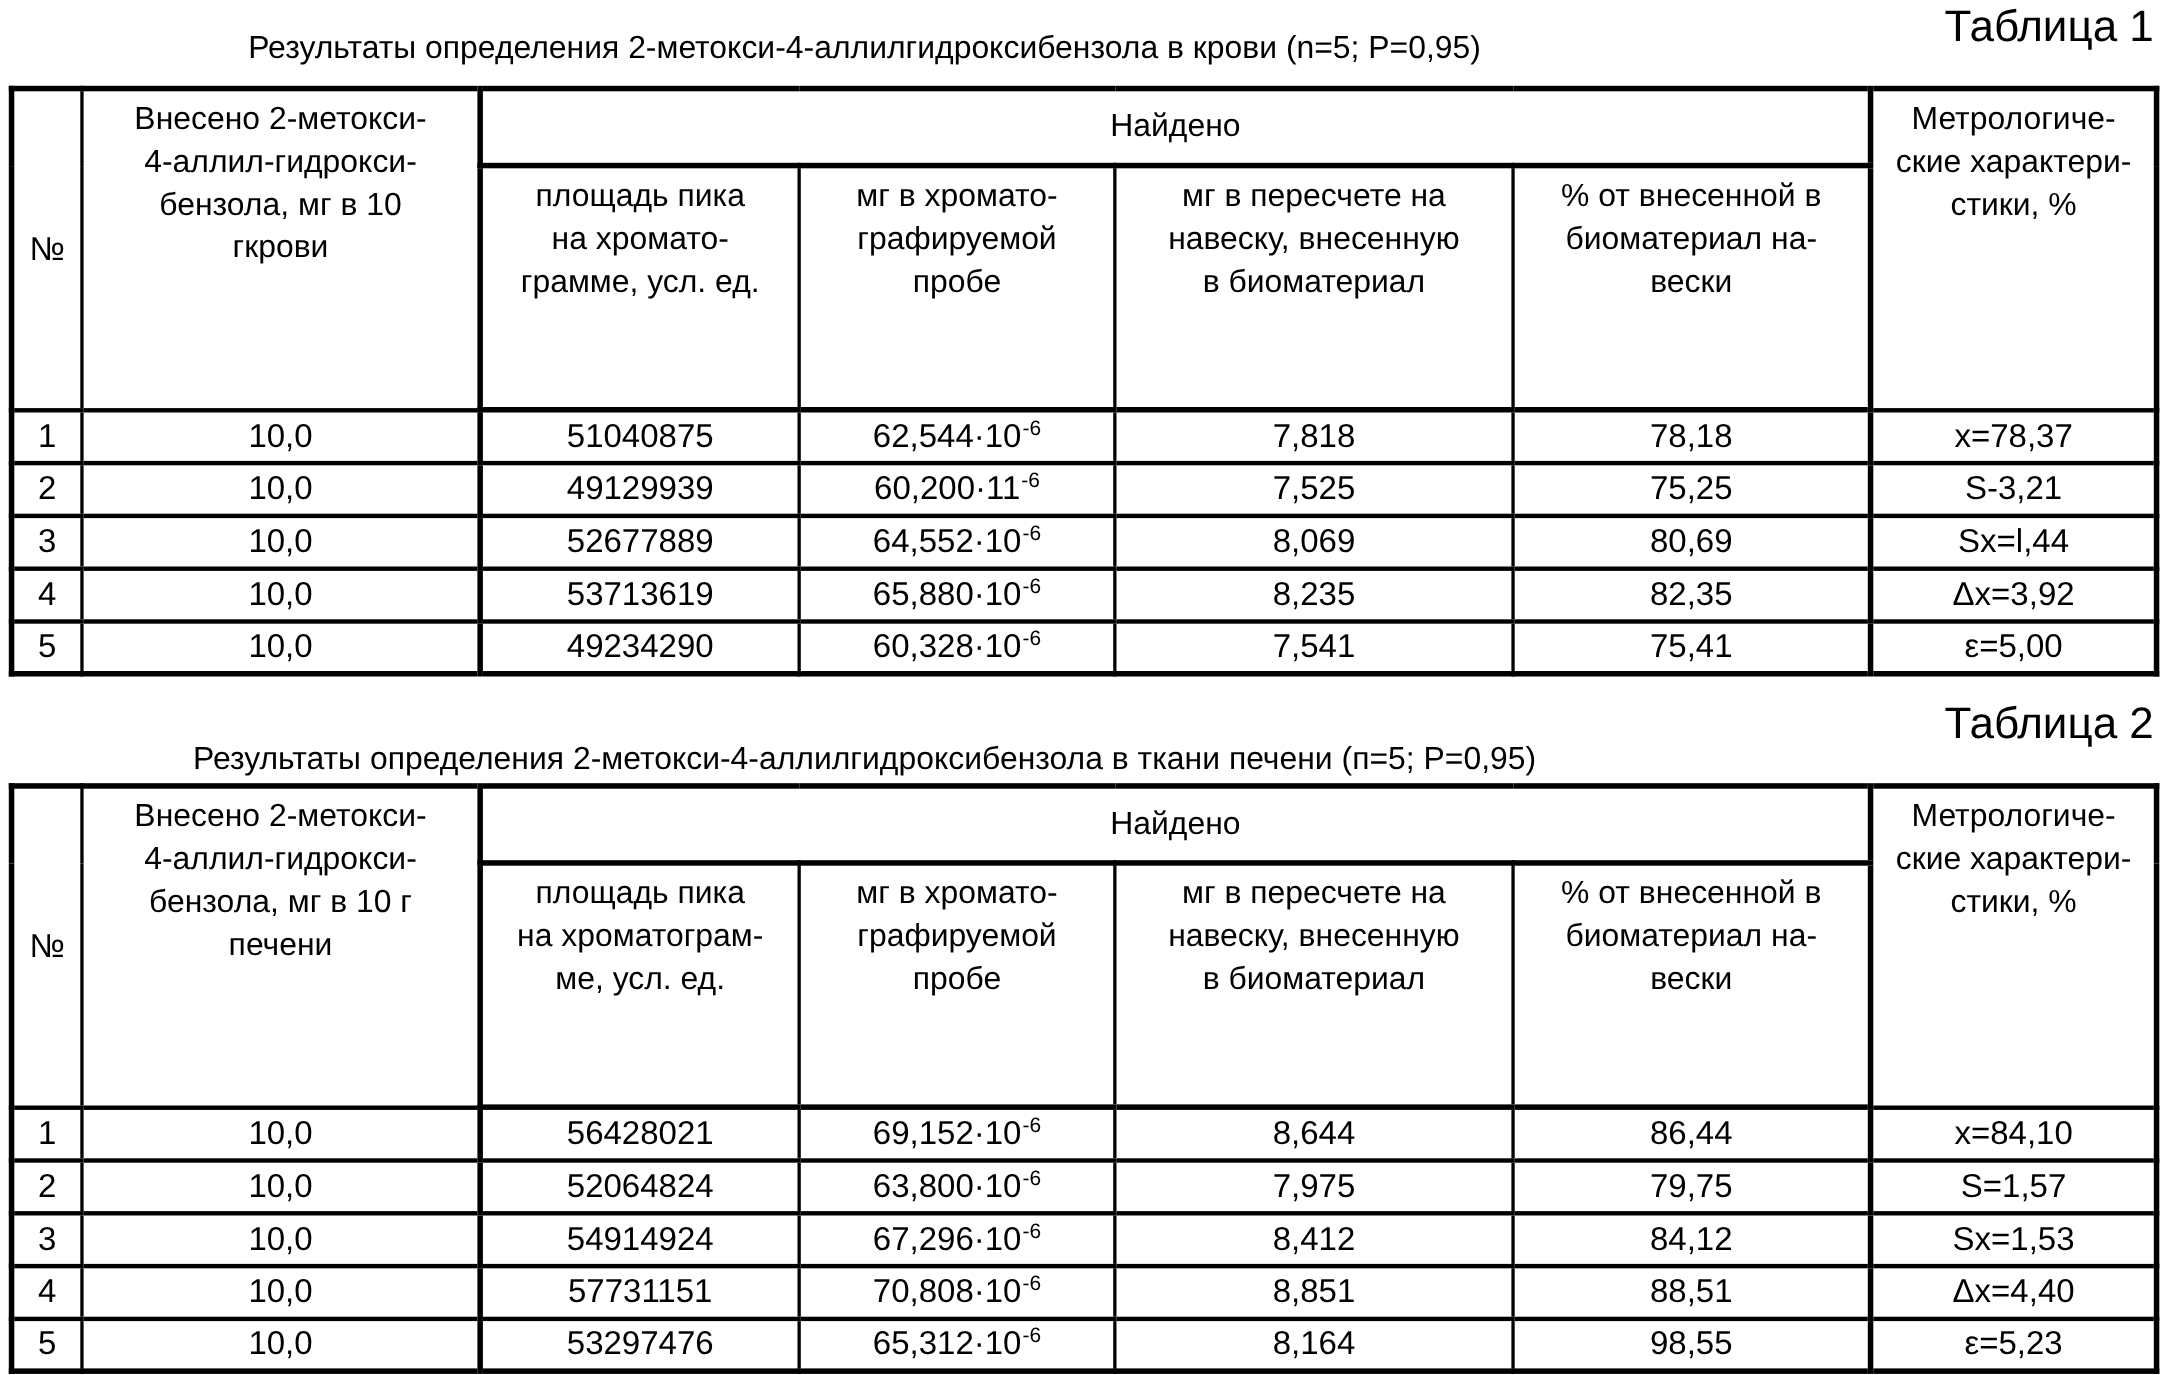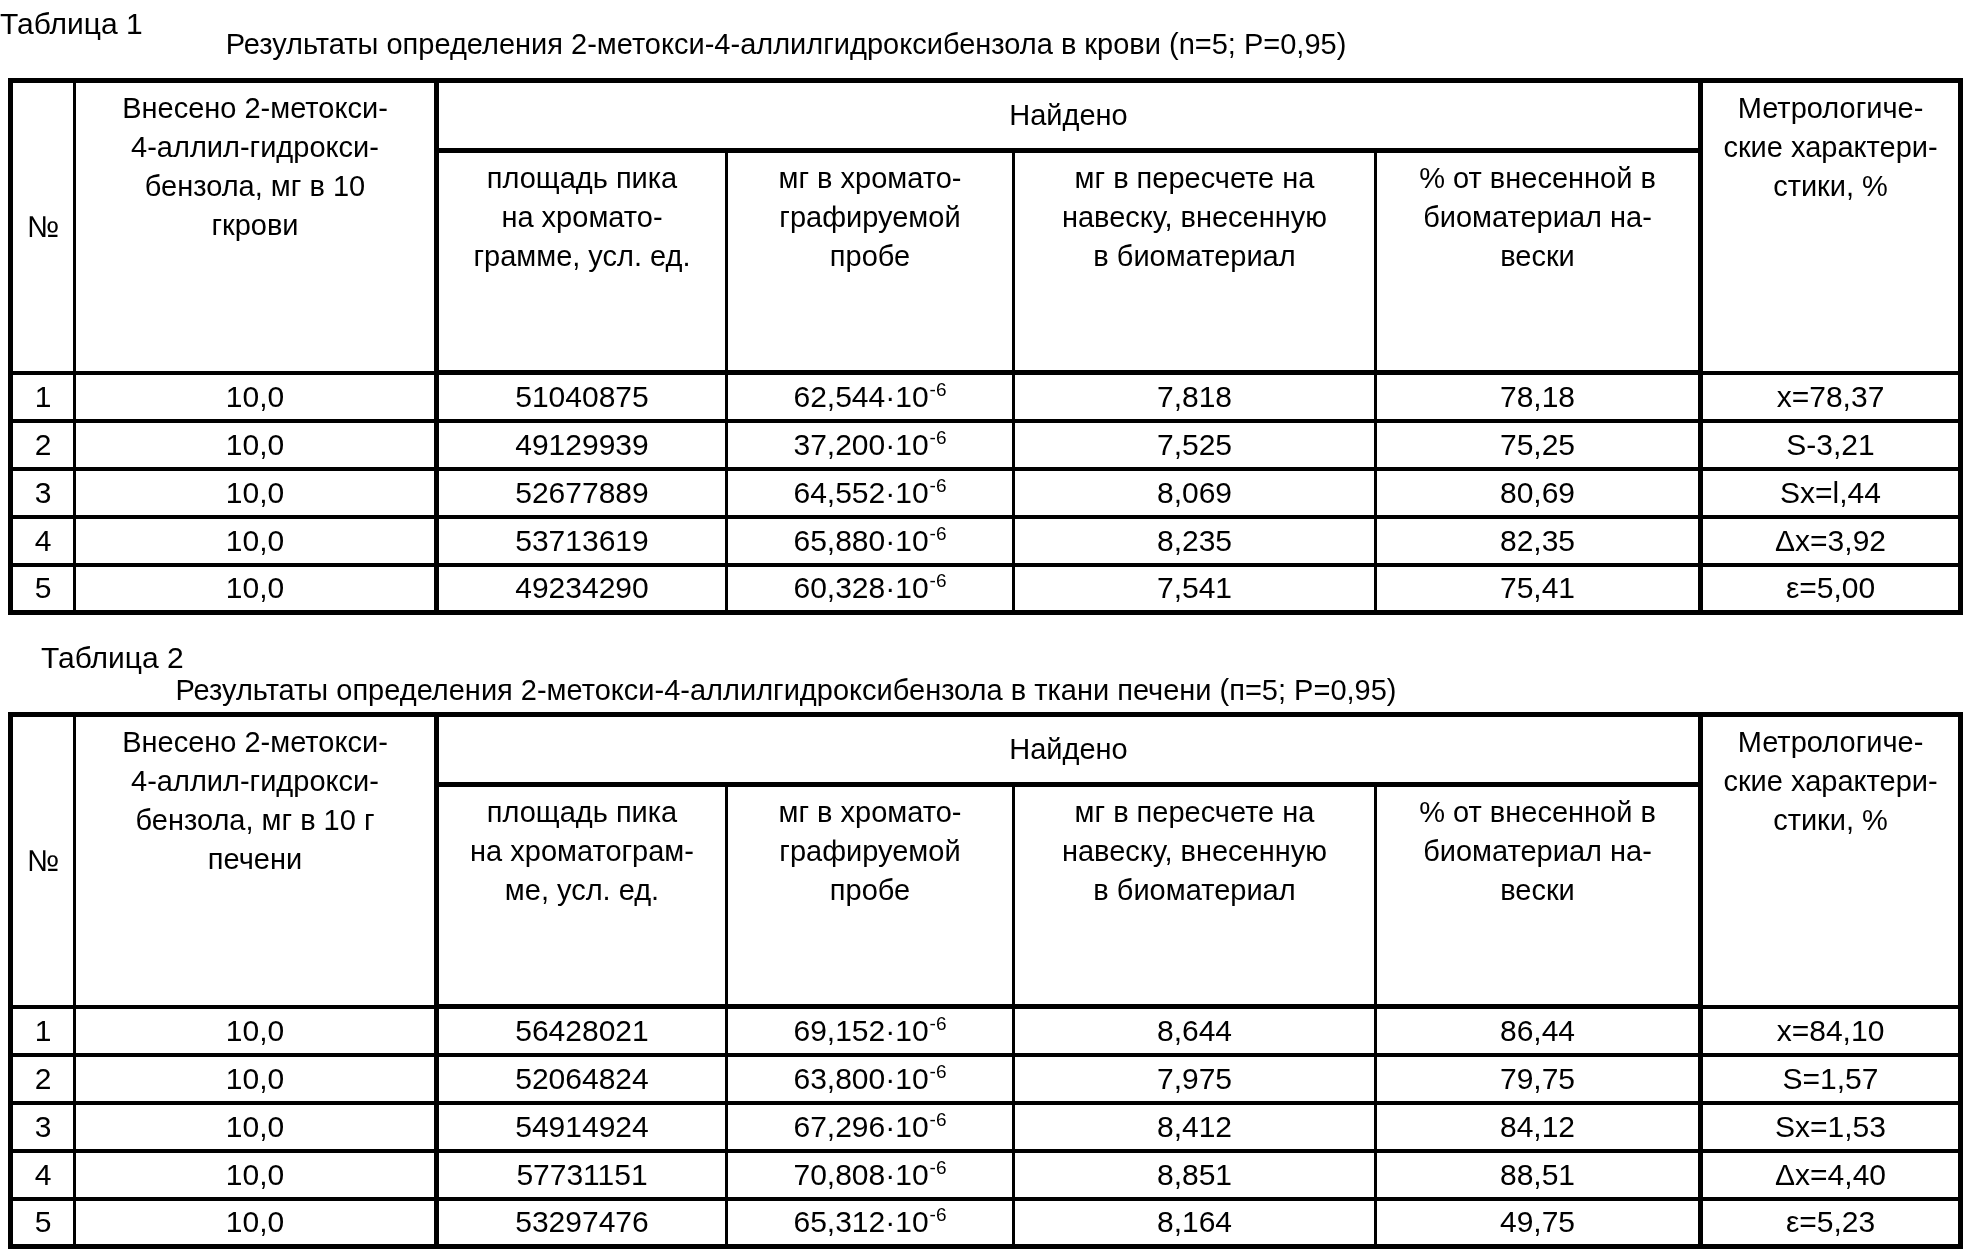--- a/index.html
+++ b/index.html
@@ -6,21 +6,21 @@
   html, body { margin: 0; padding: 0; background: #ffffff; }
   body {
     width: 1965px; height: 1250px;
     font-family: "Liberation Sans", sans-serif;
     color: #000;
   }
   .sheet { position: relative; width: 1965px; height: 1250px; overflow: hidden; }
 
   .tbl-label {
     position: absolute; left: 0; width: 1958px;
-    text-align: left; font-size: 30px; line-height: 32px;
+    text-align: right; font-size: 40px; line-height: 32px;
   }
   .caption {
     position: absolute; left: 0; width: 1572px;
     text-align: center; font-size: 29px; line-height: 32px;
     white-space: nowrap;
   }
   #lbl1 { top: 8px; }
   #cap1 { top: 28px; }
   #table1 { top: 78px; }
   #lbl2 { top: 642px; padding-left: 41px; }
@@ -126,21 +126,21 @@
         <td class="dcell thick-left">51040875</td>
         <td class="dcell"><span>62,544·10</span><span class="exp">-6</span></td>
         <td class="dcell">7,818</td>
         <td class="dcell">78,18</td>
         <td class="dcell thick-left">x=78,37</td>
       </tr>
       <tr class="r-data">
         <td class="dcell">2</td>
         <td class="dcell">10,0</td>
         <td class="dcell thick-left">49129939</td>
-        <td class="dcell"><span>37,200·10</span><span class="exp">-6</span></td>
+        <td class="dcell"><span>60,200·11</span><span class="exp">-6</span></td>
         <td class="dcell">7,525</td>
         <td class="dcell">75,25</td>
         <td class="dcell thick-left">S-3,21</td>
       </tr>
       <tr class="r-data">
         <td class="dcell">3</td>
         <td class="dcell">10,0</td>
         <td class="dcell thick-left">52677889</td>
         <td class="dcell"><span>64,552·10</span><span class="exp">-6</span></td>
         <td class="dcell">8,069</td>
@@ -255,19 +255,19 @@
         <td class="dcell">8,851</td>
         <td class="dcell">88,51</td>
         <td class="dcell thick-left">Δx=4,40</td>
       </tr>
       <tr class="r-data">
         <td class="dcell">5</td>
         <td class="dcell">10,0</td>
         <td class="dcell thick-left">53297476</td>
         <td class="dcell"><span>65,312·10</span><span class="exp">-6</span></td>
         <td class="dcell">8,164</td>
-        <td class="dcell">49,75</td>
+        <td class="dcell">98,55</td>
         <td class="dcell thick-left">ε=5,23</td>
       </tr>
     </tbody>
   </table>
 
 </div>
 
 </body></html>

